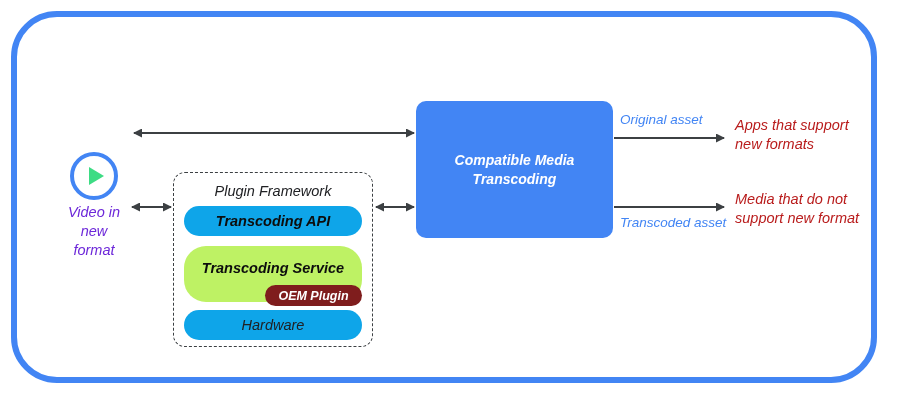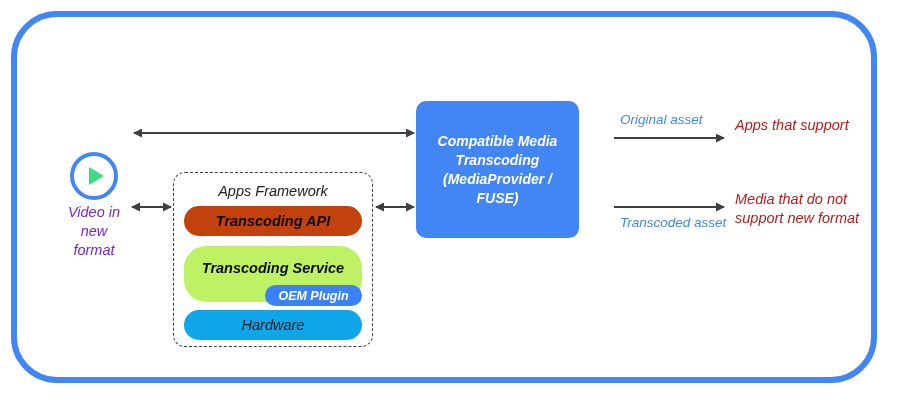--- a/index.html
+++ b/index.html
@@ -70,54 +70,54 @@
 
   .mf-box{
     border-radius:22px;
     display:flex;align-items:center;justify-content:center;
     box-sizing:border-box;
     font-size:14.5px;
   }
   #transcoding-api{
     left:184px;top:206px;
     width:178px;height:30px;
-    background:#c2410c;
+    background:#0ea5e9;
     color:#0d0d0d;
     font-weight:bold;
   }
   #transcoding-service{
     left:184px;top:246px;
     width:178px;height:56px;
     background:#bef264;
     color:#0d0d0d;
     font-weight:bold;
     padding-bottom:12px;
   }
   #oem-plugin{
     left:265px;top:285px;
     width:97px;height:21px;
-    background:#3b82f6;
+    background:#7f1d1d;
     border-radius:11px;
     color:#ffffff;
     font-weight:bold;
     font-size:12.5px;
     display:flex;align-items:center;justify-content:center;
   }
   #hardware{
     left:184px;top:310px;
     width:178px;height:30px;
     background:#0ea5e9;
     color:#202124;
     font-weight:normal;
   }
 
   
   #cmt-box{
     left:416px;top:101px;
-    width:163px;height:137px;
+    width:197px;height:137px;
     background:#4285f4;
     border-radius:10px;
     color:#ffffff;
     font-weight:bold;
     font-size:14px;
     line-height:19px;
     text-align:center;
     display:flex;align-items:center;justify-content:center;
     box-sizing:border-box;
     padding:0 8px;
@@ -155,35 +155,34 @@
   <div id="video-icon" class="abs">
     <div class="tri"></div>
   </div>
   <div id="video-label" class="abs">
     <div>Video in</div>
     <div>new</div>
     <div>format</div>
   </div>
 
   <div id="media-framework" class="abs"></div>
-  <div id="mf-title" class="abs">Apps Framework</div>
+  <div id="mf-title" class="abs">Plugin Framework</div>
 
   <div id="transcoding-api" class="abs mf-box">Transcoding API</div>
 
   <div id="transcoding-service" class="abs mf-box">Transcoding Service</div>
 
   <div id="oem-plugin" class="abs">OEM Plugin</div>
 
   <div id="hardware" class="abs mf-box">Hardware</div>
 
   <div id="cmt-box" class="abs">
     <div>
       <span>Compatible Media</span>
       <span>Transcoding</span>
-      <span>(MediaProvider / FUSE)</span>
     </div>
   </div>
 
   <svg class="arrow-svg" style="left:0;top:0;" width="898" height="404">
     <defs>
       <marker id="ah-r" markerWidth="9" markerHeight="9" refX="8" refY="4.5" orient="auto" markerUnits="userSpaceOnUse">
         <path d="M0,0 L9,4.5 L0,9 z" fill="#3c4043"></path>
       </marker>
       <marker id="ah-l" markerWidth="9" markerHeight="9" refX="1" refY="4.5" orient="auto" markerUnits="userSpaceOnUse">
         <path d="M9,0 L0,4.5 L9,9 z" fill="#3c4043"></path>
@@ -199,20 +198,21 @@
     <line x1="614" y1="138" x2="724" y2="138" stroke="#3c4043" stroke-width="2" marker-end="url(#ah-r)"></line>
 
     <line x1="614" y1="207" x2="724" y2="207" stroke="#3c4043" stroke-width="2" marker-end="url(#ah-r)"></line>
   </svg>
 
   <div id="original-asset" class="abs asset-label">Original asset</div>
   <div id="transcoded-asset" class="abs asset-label">Transcoded asset</div>
 
   <div id="apps-support" class="abs apps-label">
     <div>Apps that support</div>
+    <div>new formats</div>
   </div>
 
   <div id="apps-no-support" class="abs apps-label">
     <div>Media that do not</div>
     <div>support new format</div>
   </div>
 
 </div>
 
 </body></html>

